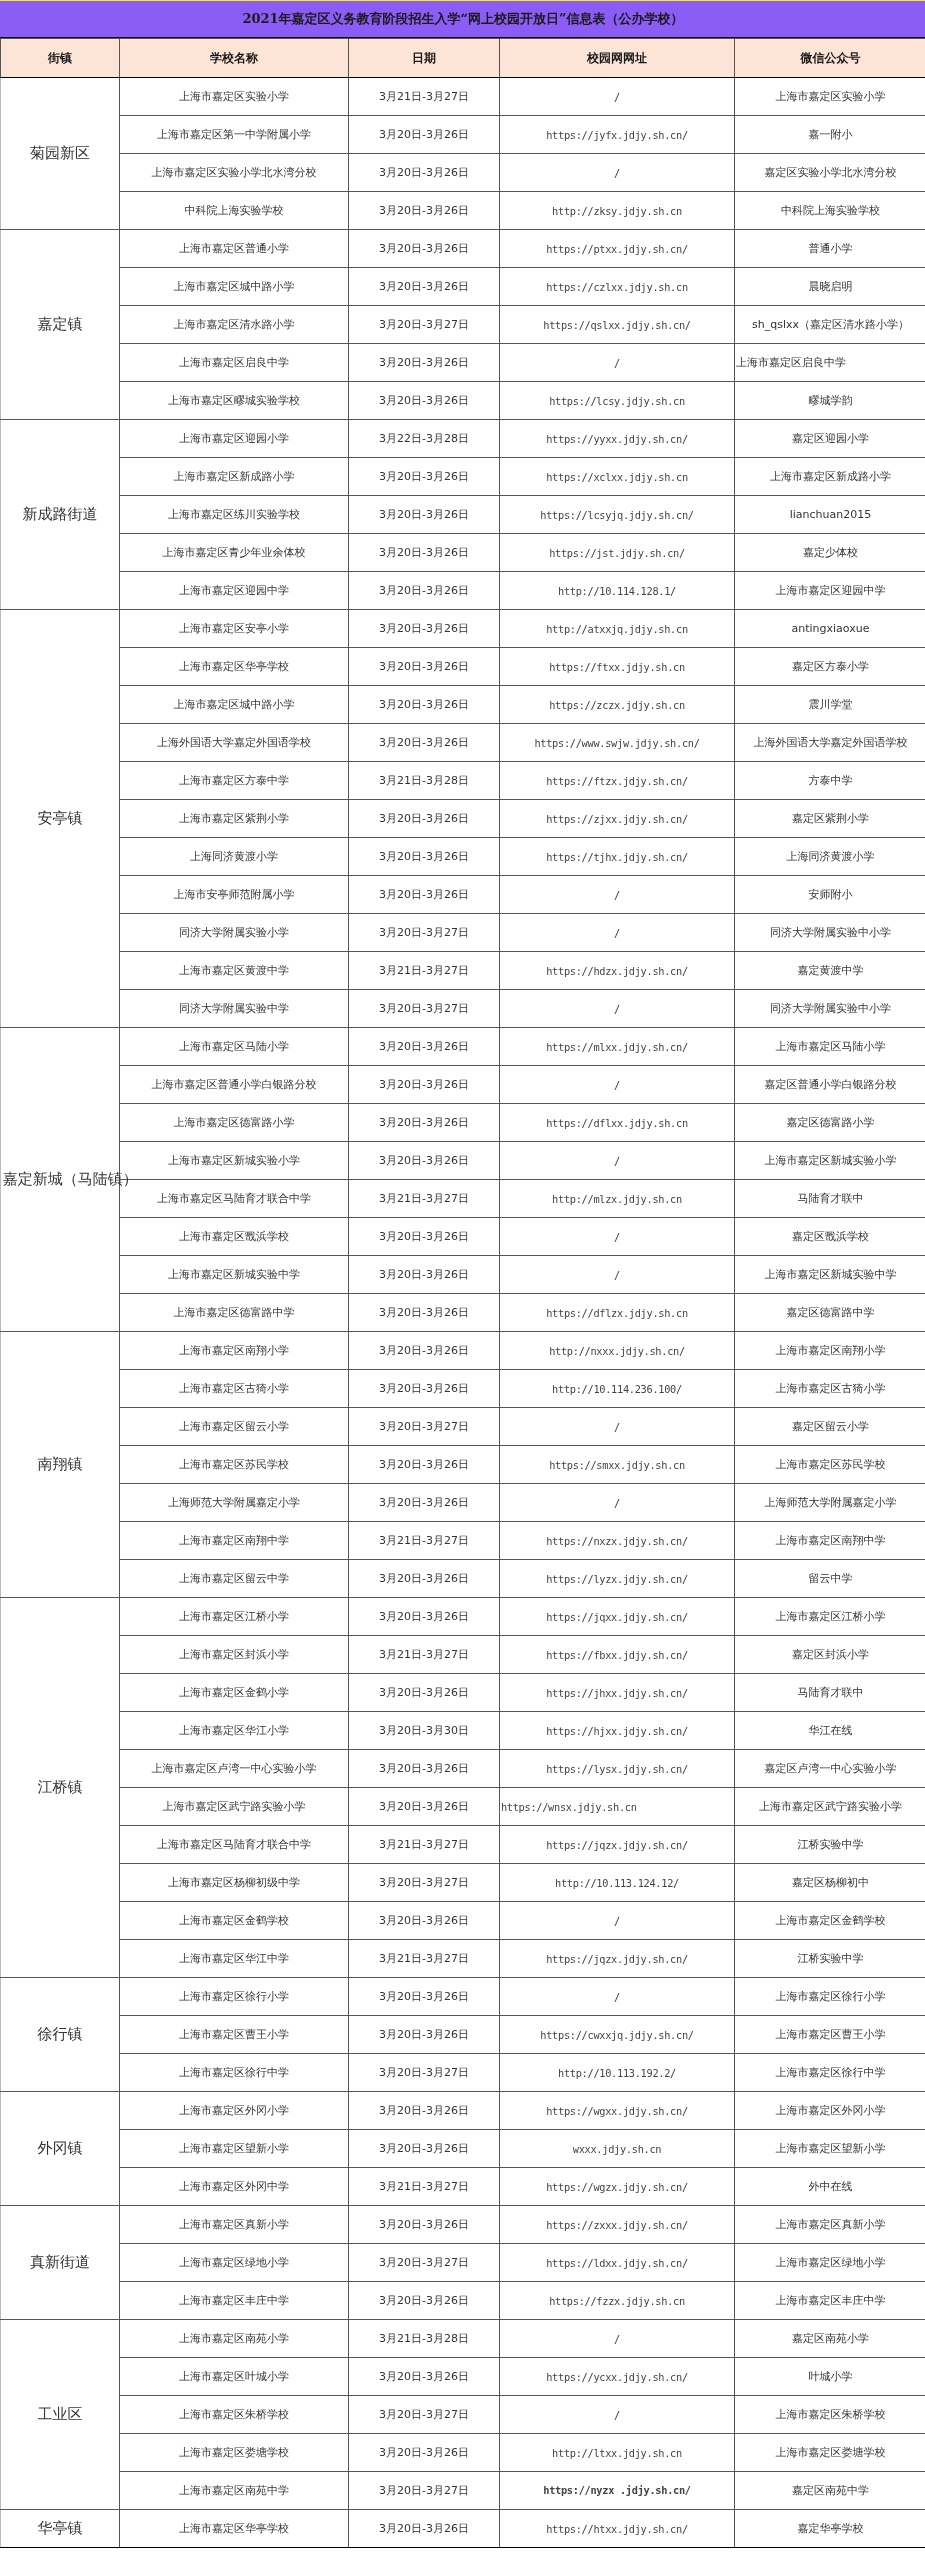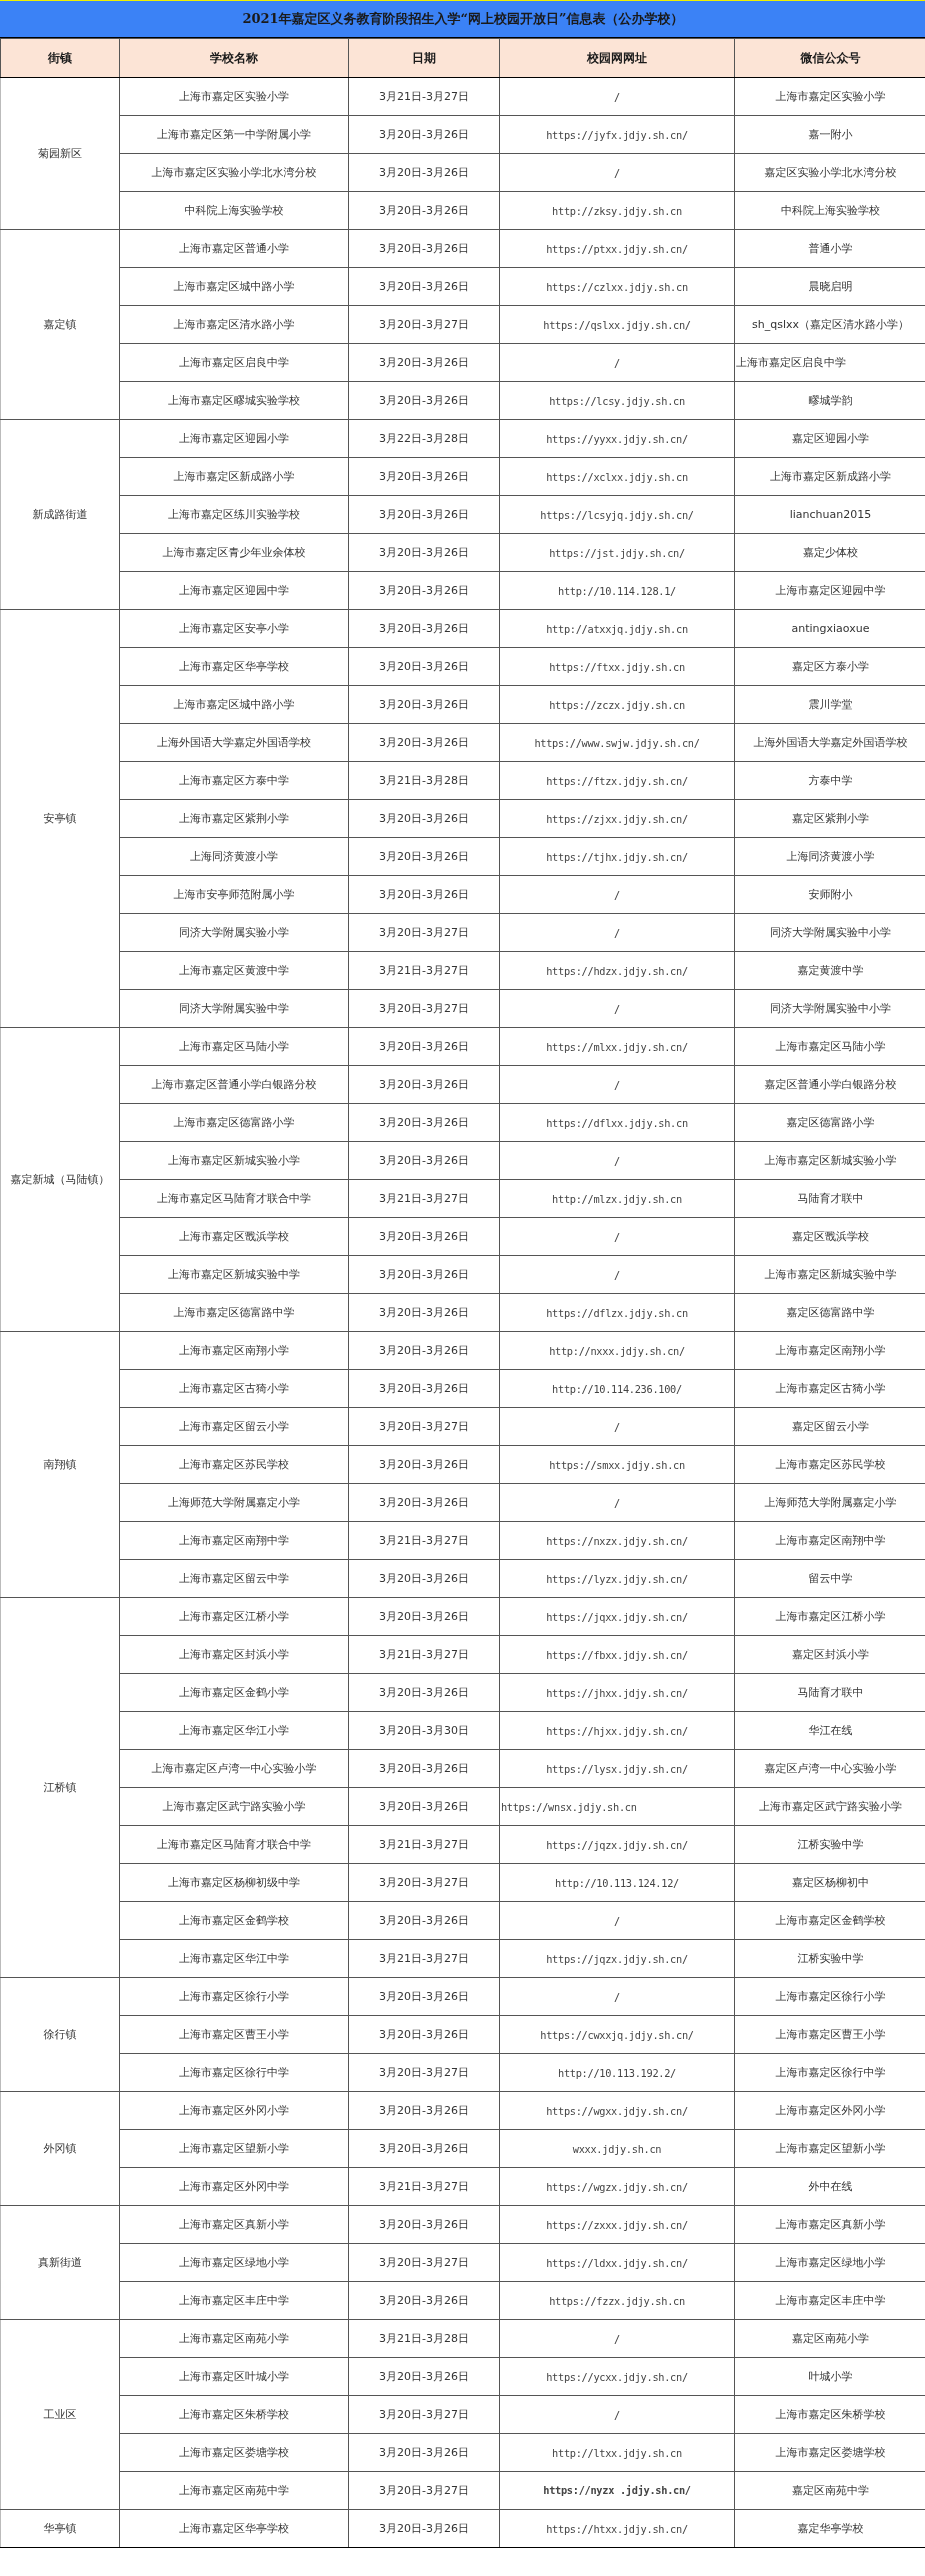--- a/index.html
+++ b/index.html
@@ -1,19 +1,19 @@
 <!DOCTYPE html>
 <html style="font-size:13.7px"><head>
 <meta charset="utf-8">
 <style>
   html, body { margin: 0; padding: 0; background: #ffffff; }
   body { width: 926px; height: 2576px; overflow: hidden; font-family: "DejaVu Sans", "Liberation Sans", sans-serif; color: #333333; }
   .sheet { width: 926px; }
   .title-bar {
-    height: 38px; background: #3b82f6; border-bottom: 1.7px solid #000;
+    height: 38px; background: #8b5cf6; border-bottom: 1.7px solid #000;
     display: flex; align-items: center; justify-content: center;
     font-family: "DejaVu Serif", "Liberation Serif", serif;
     font-weight: bold; font-size: 13px; color: #1a1a1a; box-sizing: border-box;
     border-top: 0.9px solid #f0f000;
   }
   table { border-collapse: collapse; width: 926px; table-layout: fixed; }
   col.c1 { width: 119px; }
   col.c2 { width: 229px; }
   col.c3 { width: 151px; }
   col.c4 { width: 235px; }
@@ -21,21 +21,21 @@
   th {
     height: 38px; background: #FCE4D6; font-weight: bold; font-size: 12px;
     color: #1a1a1a; border: 0.9px solid #555; border-bottom: 1.7px solid #000;
     font-family: "DejaVu Sans", "Liberation Sans", sans-serif; padding: 0; margin-top: 38px;
   }
   td {
     height: 38px; border: 0.9px solid #555; text-align: center; vertical-align: middle;
     font-size: 11px; color: #333; padding: 0 1.7px; white-space: nowrap; overflow: visible;
     box-sizing: border-box;
   }
-  td.district { font-size: 11px; color: #333; border-left: 0.9px solid #bbb; }
+  td.district { font-size: 15px; color: #333; border-left: 0.9px solid #bbb; }
   td.url { font-family: "DejaVu Sans Mono", "Liberation Mono", monospace; font-size: 10.3px; color: #444; letter-spacing: -0.3px; }
   td.wrap { white-space: normal; line-height: 13.7px; font-weight: bold; }
   td.left { text-align: left; padding-left: 0.9px; }
   tr.group-start td { border-top: 1.7px solid #000; }
   tr.last td { border-bottom: 1.7px solid #000; }
   td:last-child { border-right: 0.9px solid #555; }
 </style>
 </head>
 <body>
 

